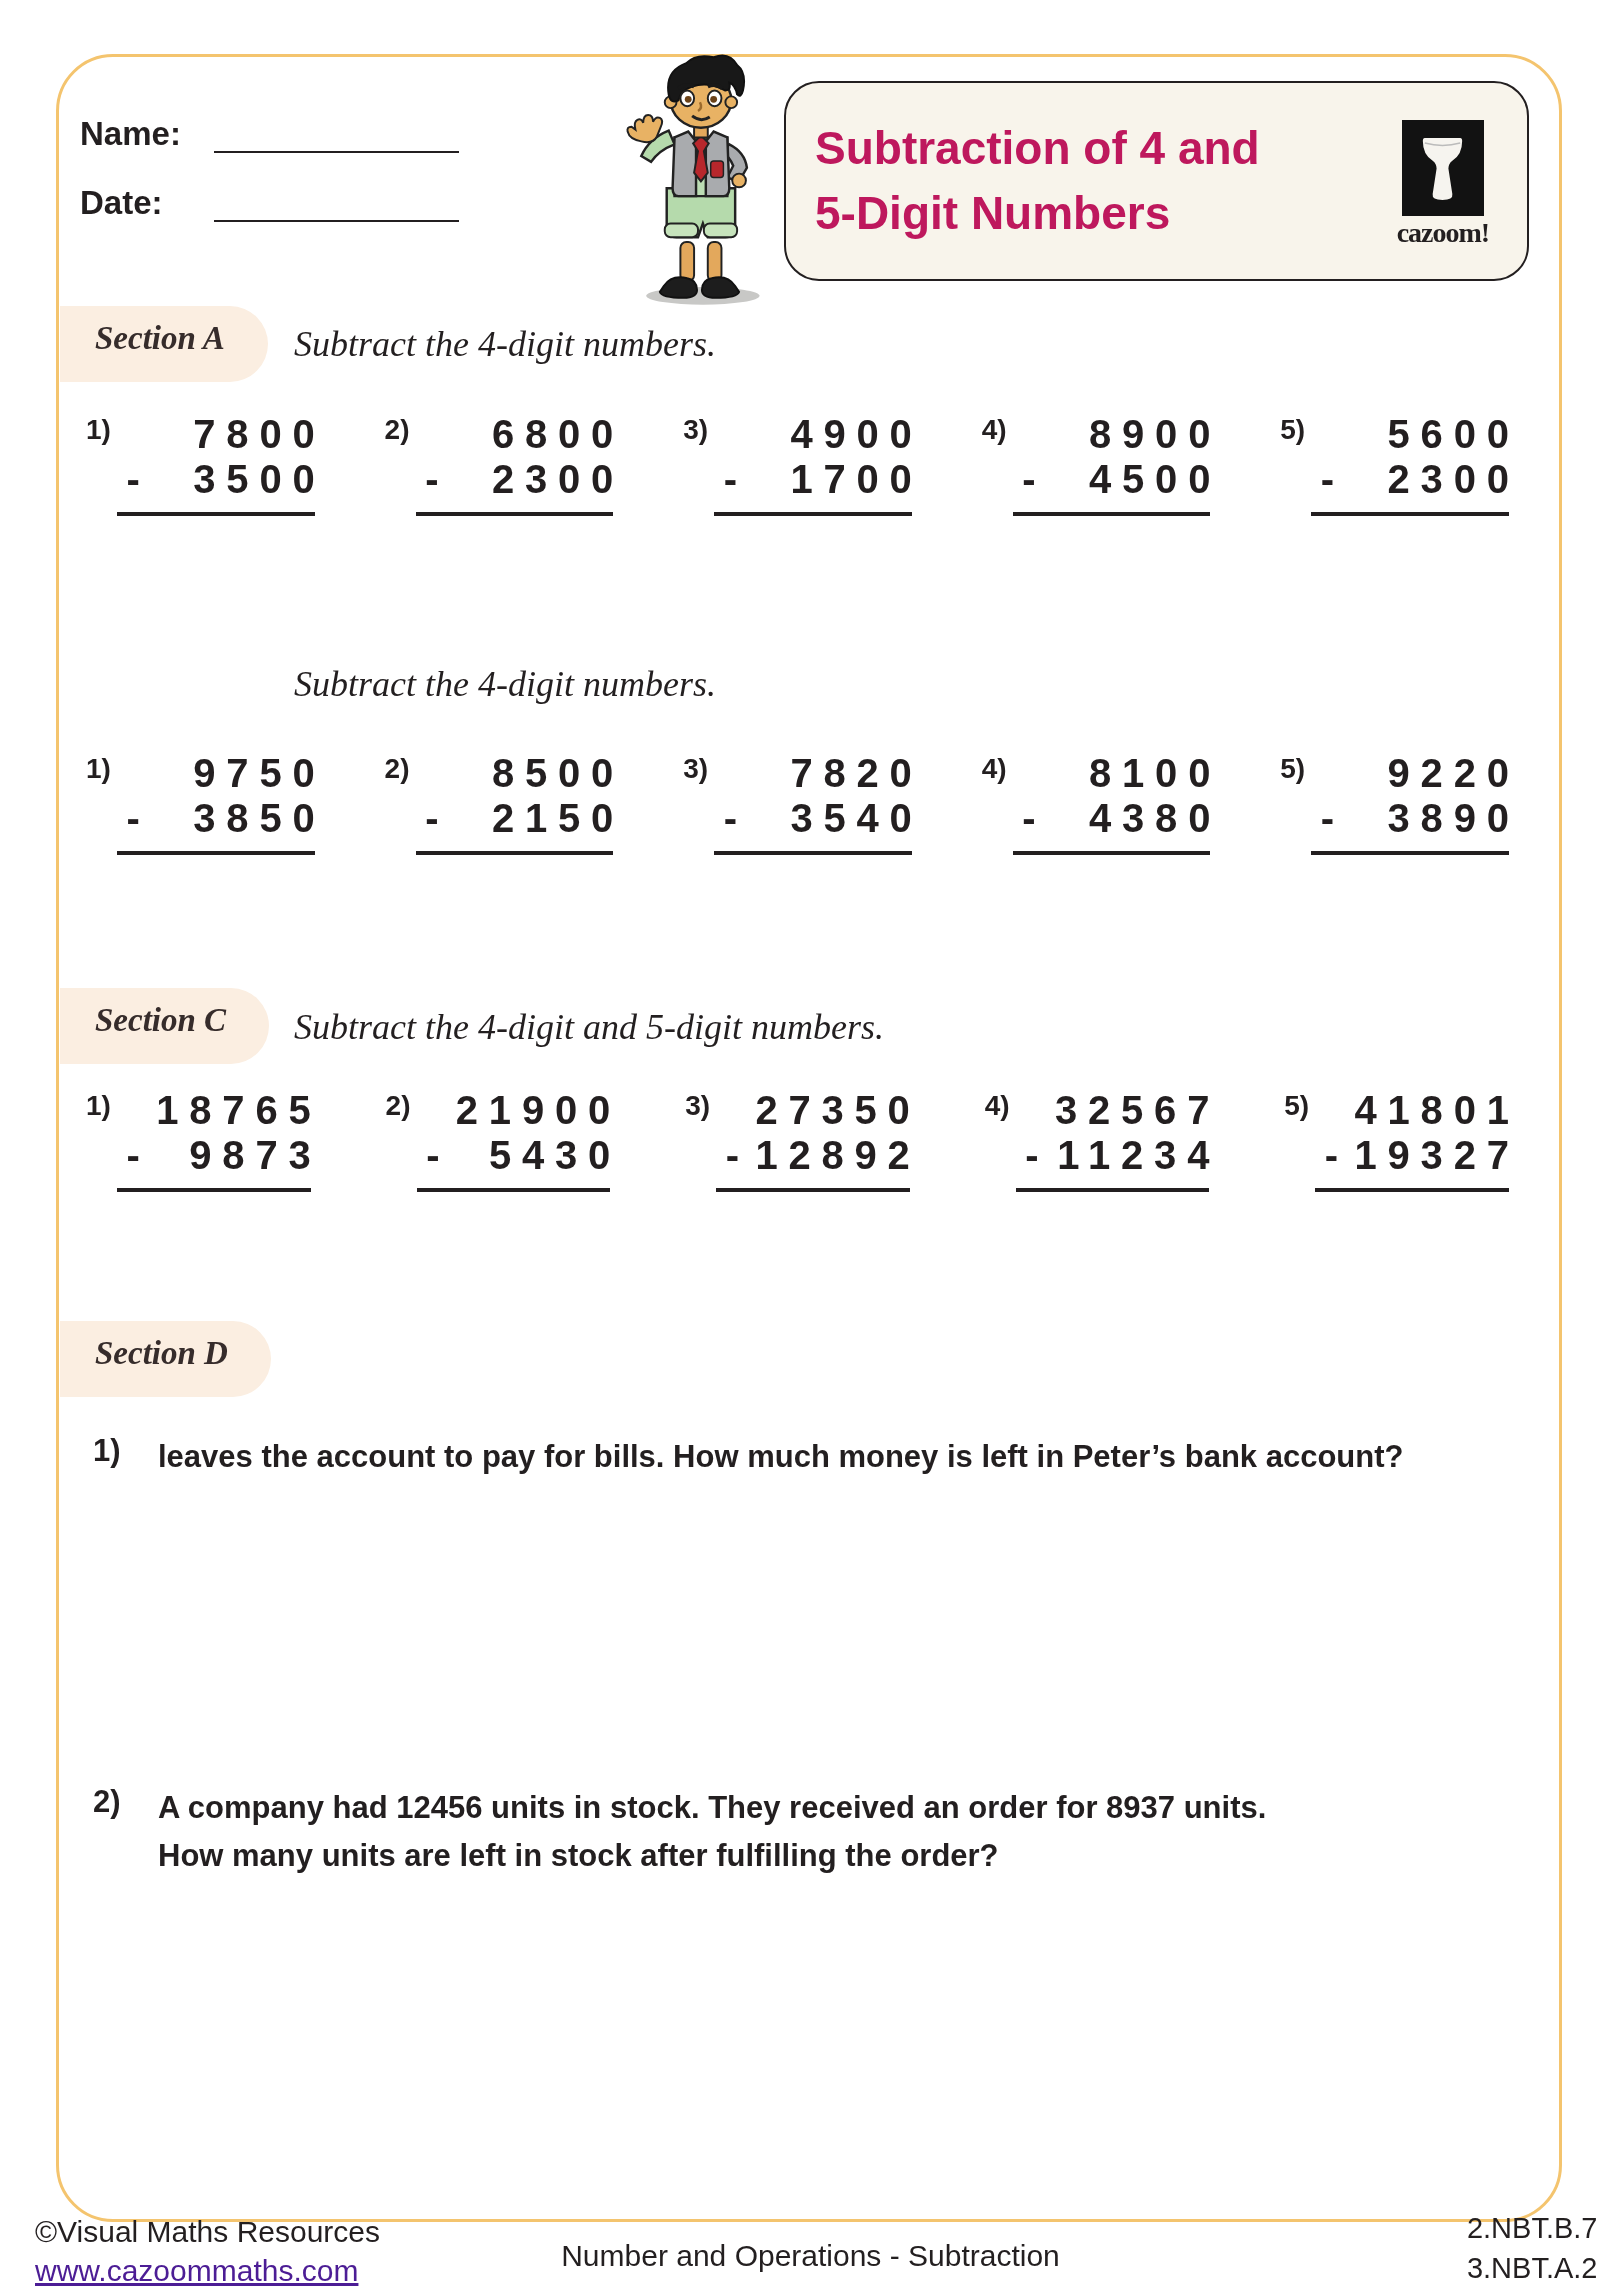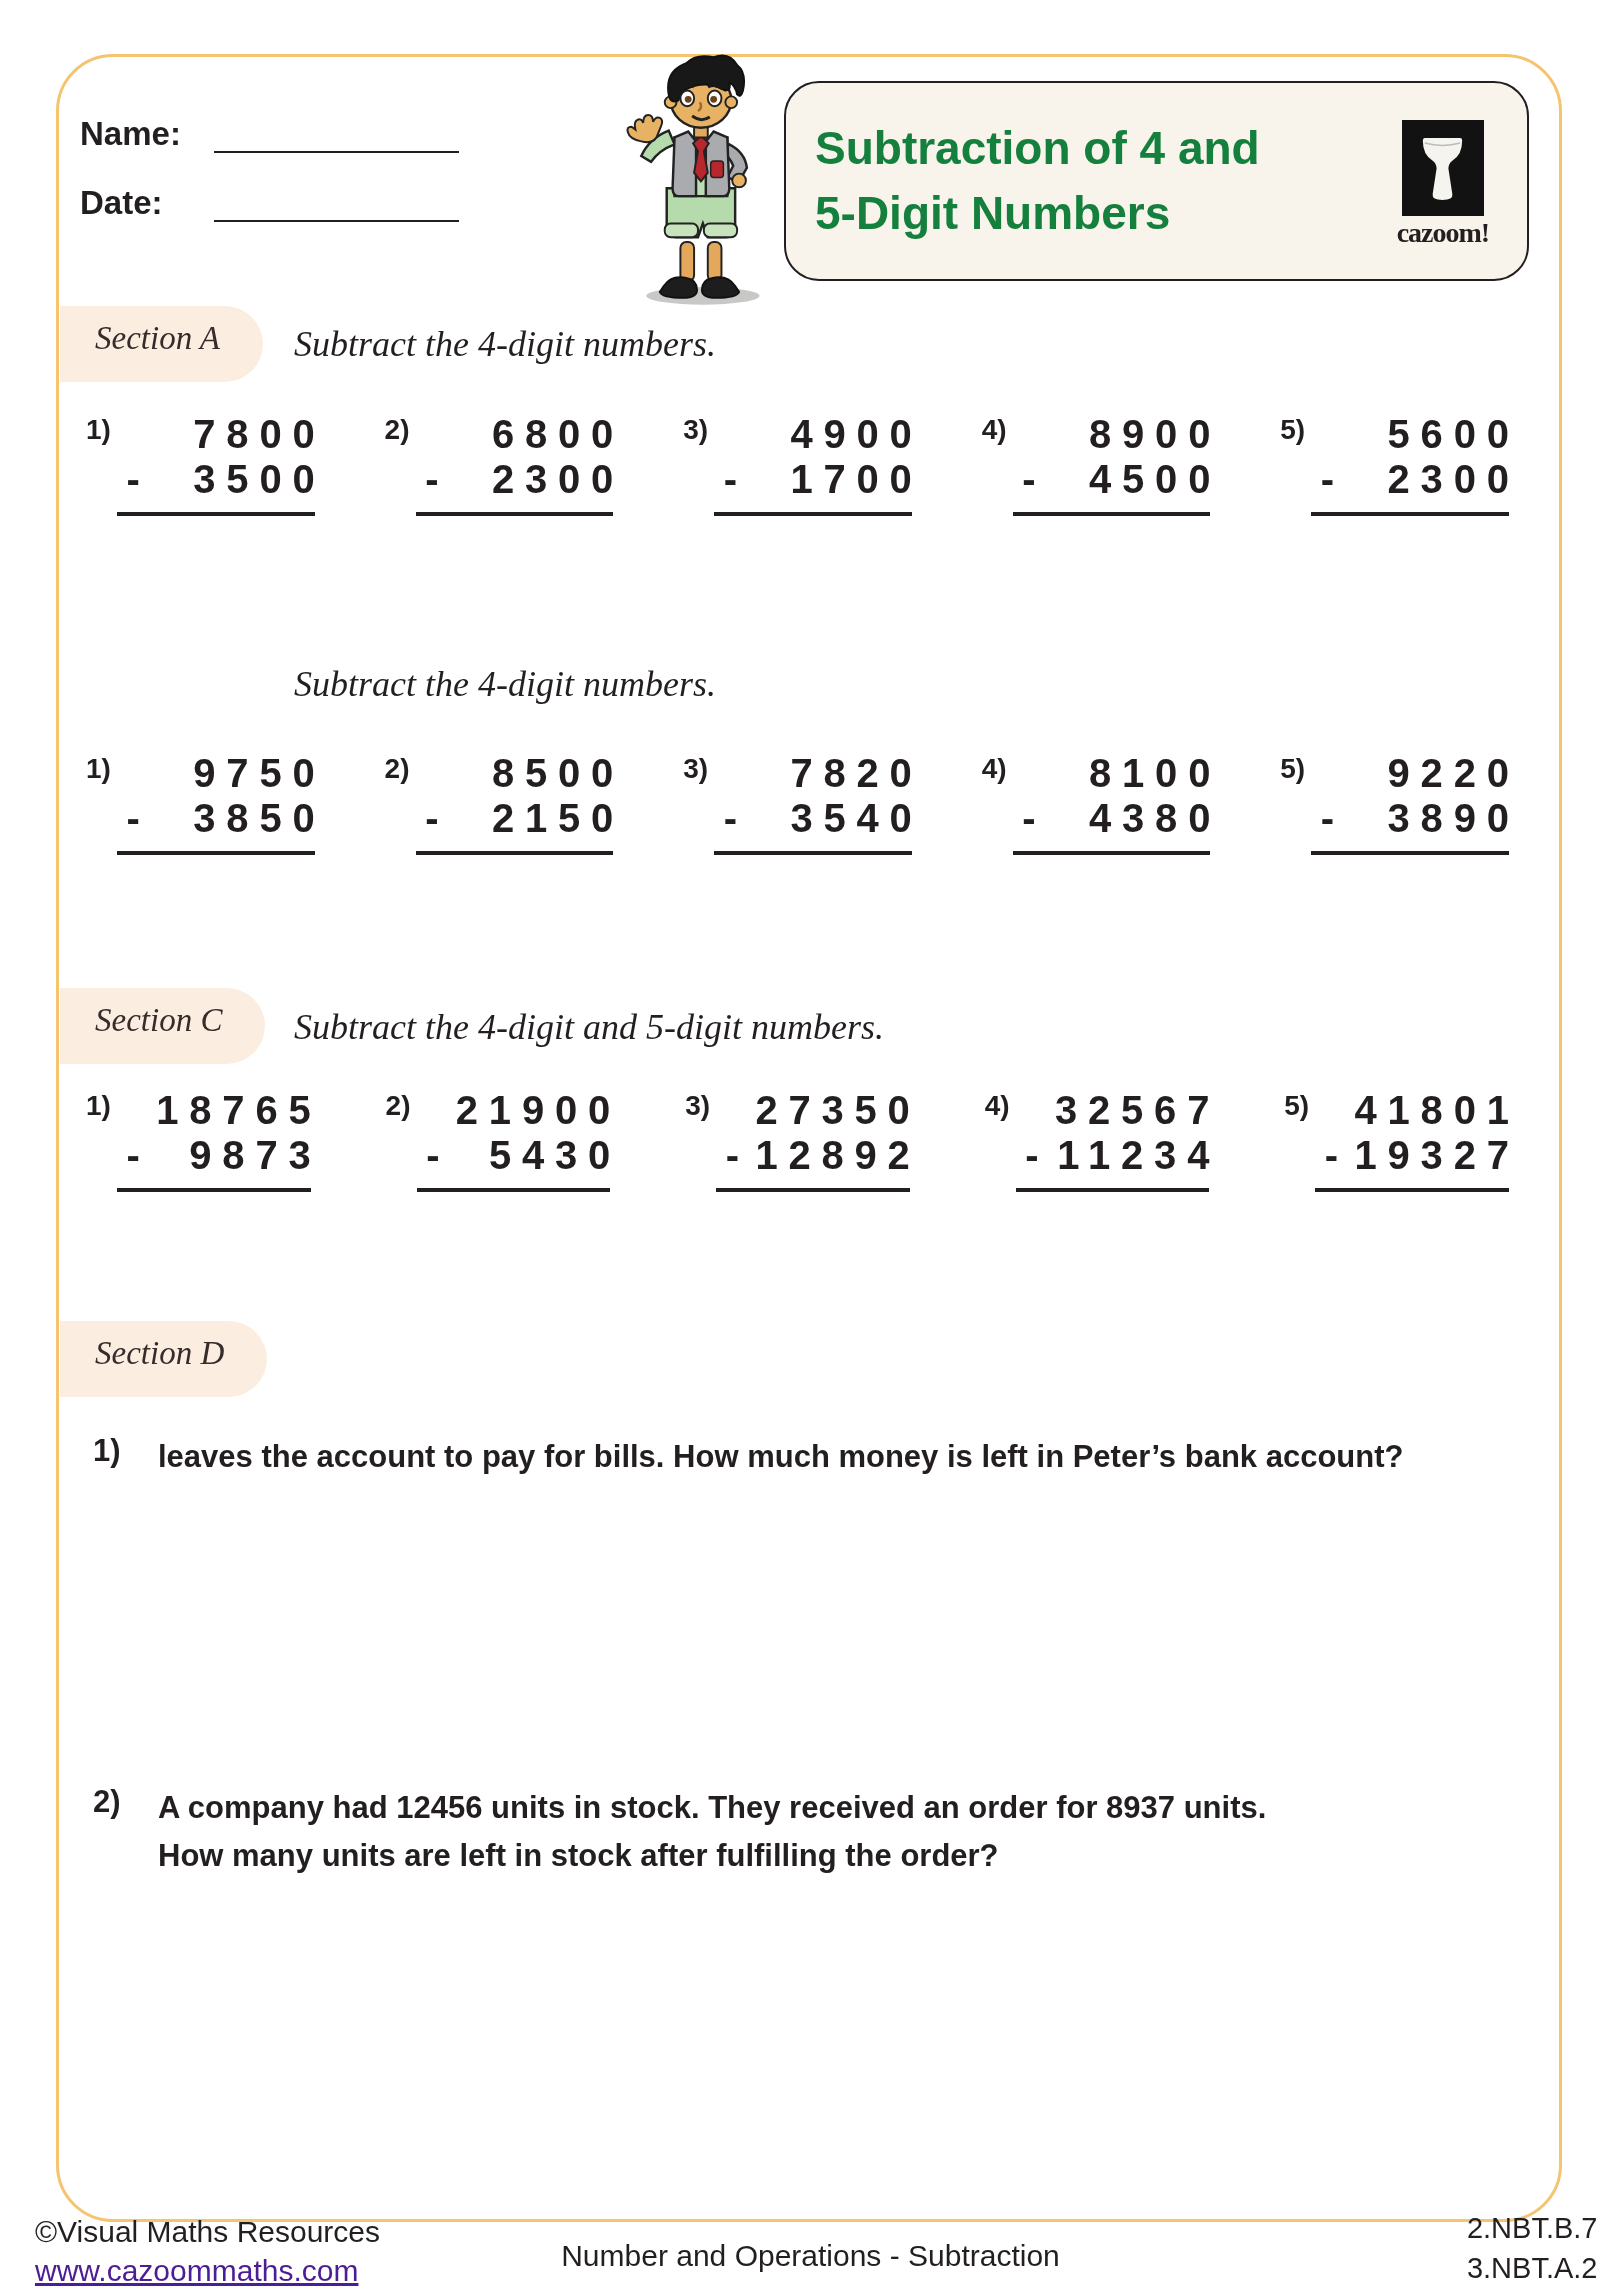--- a/index.html
+++ b/index.html
@@ -18,30 +18,30 @@
   .nd-label { font-weight:bold; font-size:33px; width:116px; }
   .nd-line { width:245px; height:39px; border-bottom:2.9px solid #231F20; margin-left:17.6px; }
 
   
   .character { position:absolute; left:610px; top:51px; width:176px; height:257px; }
 
   
   .title-box { position:absolute; left:784px; top:81px; width:745px; height:200px;
                background:#F8F4EB; border:2.9px solid #231F20; border-radius:35px;
                display:flex; align-items:center; padding:0 21.6px 0 29px; }
-  .title-text { flex:1; font-size:46px; font-weight:bold; line-height:65px; letter-spacing:0; color:#15803d; }
+  .title-text { flex:1; font-size:46px; font-weight:bold; line-height:65px; letter-spacing:0; color:#be185d; }
   .logo { width:125px; text-align:center; padding-top:7.8px; }
   .logo-mark { width:82px; height:96px; background:#121212; margin:0 auto; display:flex; align-items:center; justify-content:center; }
   .logo-text { font-family:"Liberation Serif", serif; font-weight:bold; font-size:28px; letter-spacing:-1px; margin-top:1px; }
 
   
   .section-pill { position:absolute; left:60px; height:76px; background:#FBEEE1;
                   border-radius:0 39px 39px 0; display:flex; align-items:center;
                   padding:0 43px 12px 35px;
-                  font-family:"Liberation Serif", serif; font-style:italic; font-weight:normal;
+                  font-family:"Liberation Serif", serif; font-style:italic; font-weight:bold;
                   font-size:33px; color:#362C2B; }
   .instruction { position:absolute; left:294px; font-family:"Liberation Serif", serif;
                  font-style:italic; font-size:36px; color:#231F20; }
 
   
   .problems-row { position:absolute; left:86px; width:1423px; display:flex; justify-content:space-between; }
   .problem { display:flex; }
   .pnum { font-size:28px; font-weight:bold; margin-right:11.8px; padding-top:2px; }
   .pcol { display:flex; flex-direction:column; align-items:flex-end; width:192px; }
   .row-c .pcol { width:188px; }

